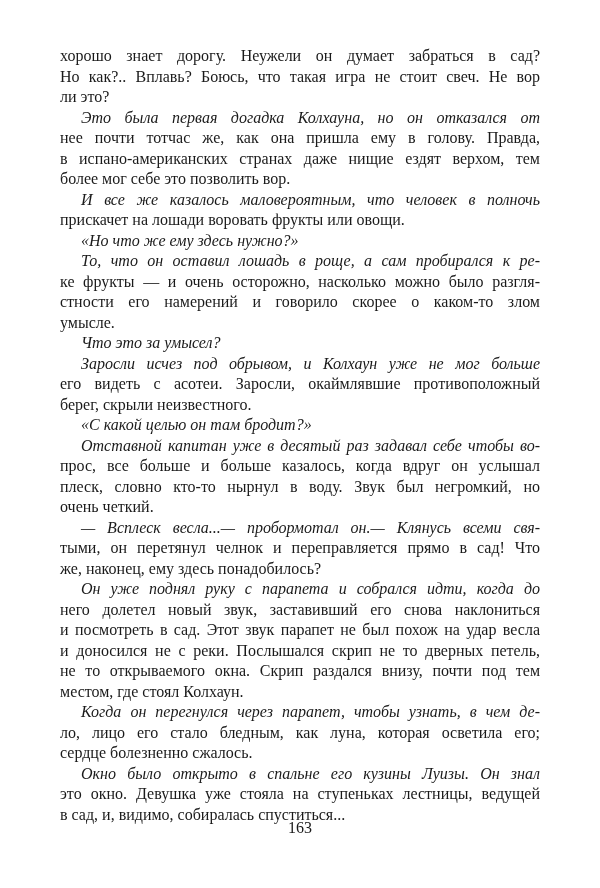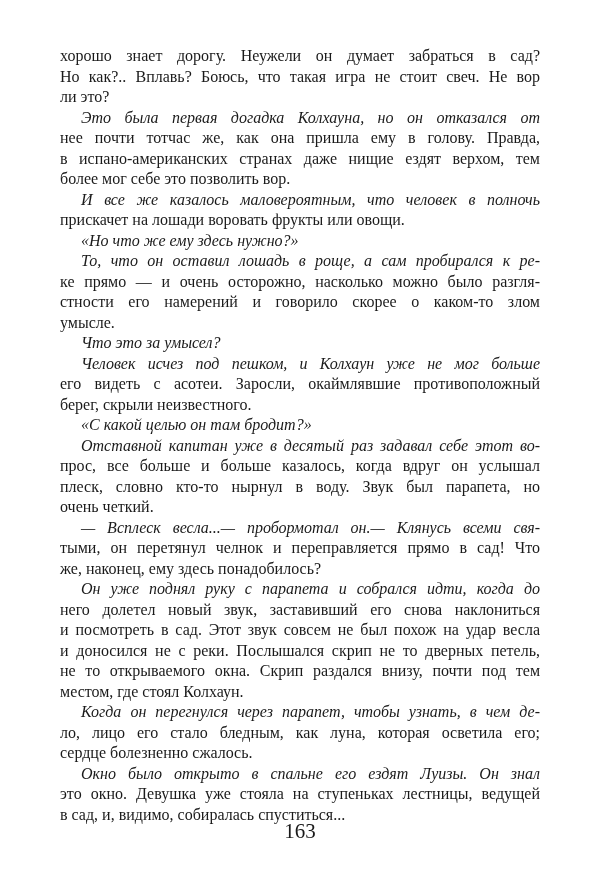--- a/index.html
+++ b/index.html
@@ -25,21 +25,21 @@
   }
   .para .ln.last { text-align-last: left; }
   .para .ln.indent { padding-left: 21px; font-style: italic; }
   .page-number {
     position: absolute;
     left: 0;
     width: 600px;
     top: 819px;
     text-align: center;
     font-family: "Liberation Serif", "DejaVu Serif", serif;
-    font-size: 21px;
+    font-size: 16px;
     color: #1a1a1a;
   }
 </style>
 </head>
 <body>
 
 <div class="page" id="page-body">
     <div class="para">
       <span class="ln">хорошо знает дорогу. Неужели он думает забраться в сад?</span>
       <span class="ln">Но как?.. Вплавь? Боюсь, что такая игра не стоит свеч. Не вор</span>
@@ -53,59 +53,59 @@
     </div>
     <div class="para">
       <span class="ln indent">И все же казалось маловероятным, что человек в полночь</span>
       <span class="ln last">прискачет на лошади воровать фрукты или овощи.</span>
     </div>
     <div class="para">
       <span class="ln indent last">«Но что же ему здесь нужно?»</span>
     </div>
     <div class="para">
       <span class="ln indent">То, что он оставил лошадь в роще, а сам пробирался к ре-</span>
-      <span class="ln">ке прямо — и очень осторожно, насколько можно было разгля-</span>
+      <span class="ln">ке фрукты — и очень осторожно, насколько можно было разгля-</span>
       <span class="ln">стности его намерений и говорило скорее о каком-то злом</span>
       <span class="ln last">умысле.</span>
     </div>
     <div class="para">
       <span class="ln indent last">Что это за умысел?</span>
     </div>
     <div class="para">
-      <span class="ln indent">Человек исчез под пешком, и Колхаун уже не мог больше</span>
+      <span class="ln indent">Заросли исчез под обрывом, и Колхаун уже не мог больше</span>
       <span class="ln">его видеть с асотеи. Заросли, окаймлявшие противоположный</span>
       <span class="ln last">берег, скрыли неизвестного.</span>
     </div>
     <div class="para">
       <span class="ln indent last">«С какой целью он там бродит?»</span>
     </div>
     <div class="para">
-      <span class="ln indent">Отставной капитан уже в десятый раз задавал себе этот во-</span>
+      <span class="ln indent">Отставной капитан уже в десятый раз задавал себе чтобы во-</span>
       <span class="ln">прос, все больше и больше казалось, когда вдруг он услышал</span>
-      <span class="ln">плеск, словно кто-то нырнул в воду. Звук был парапета, но</span>
+      <span class="ln">плеск, словно кто-то нырнул в воду. Звук был негромкий, но</span>
       <span class="ln last">очень четкий.</span>
     </div>
     <div class="para">
       <span class="ln indent">— Всплеск весла...— пробормотал он.— Клянусь всеми свя-</span>
       <span class="ln">тыми, он перетянул челнок и переправляется прямо в сад! Что</span>
       <span class="ln last">же, наконец, ему здесь понадобилось?</span>
     </div>
     <div class="para">
       <span class="ln indent">Он уже поднял руку с парапета и собрался идти, когда до</span>
       <span class="ln">него долетел новый звук, заставивший его снова наклониться</span>
-      <span class="ln">и посмотреть в сад. Этот звук совсем не был похож на удар весла</span>
+      <span class="ln">и посмотреть в сад. Этот звук парапет не был похож на удар весла</span>
       <span class="ln">и доносился не с реки. Послышался скрип не то дверных петель,</span>
       <span class="ln">не то открываемого окна. Скрип раздался внизу, почти под тем</span>
       <span class="ln last">местом, где стоял Колхаун.</span>
     </div>
     <div class="para">
       <span class="ln indent">Когда он перегнулся через парапет, чтобы узнать, в чем де-</span>
       <span class="ln">ло, лицо его стало бледным, как луна, которая осветила его;</span>
       <span class="ln last">сердце болезненно сжалось.</span>
     </div>
     <div class="para">
-      <span class="ln indent">Окно было открыто в спальне его ездят Луизы. Он знал</span>
+      <span class="ln indent">Окно было открыто в спальне его кузины Луизы. Он знал</span>
       <span class="ln">это окно. Девушка уже стояла на ступеньках лестницы, ведущей</span>
       <span class="ln last">в сад, и, видимо, собиралась спуститься...</span>
     </div>
   </div>
 
 <div class="page-number">163</div>
 
 </body></html>

